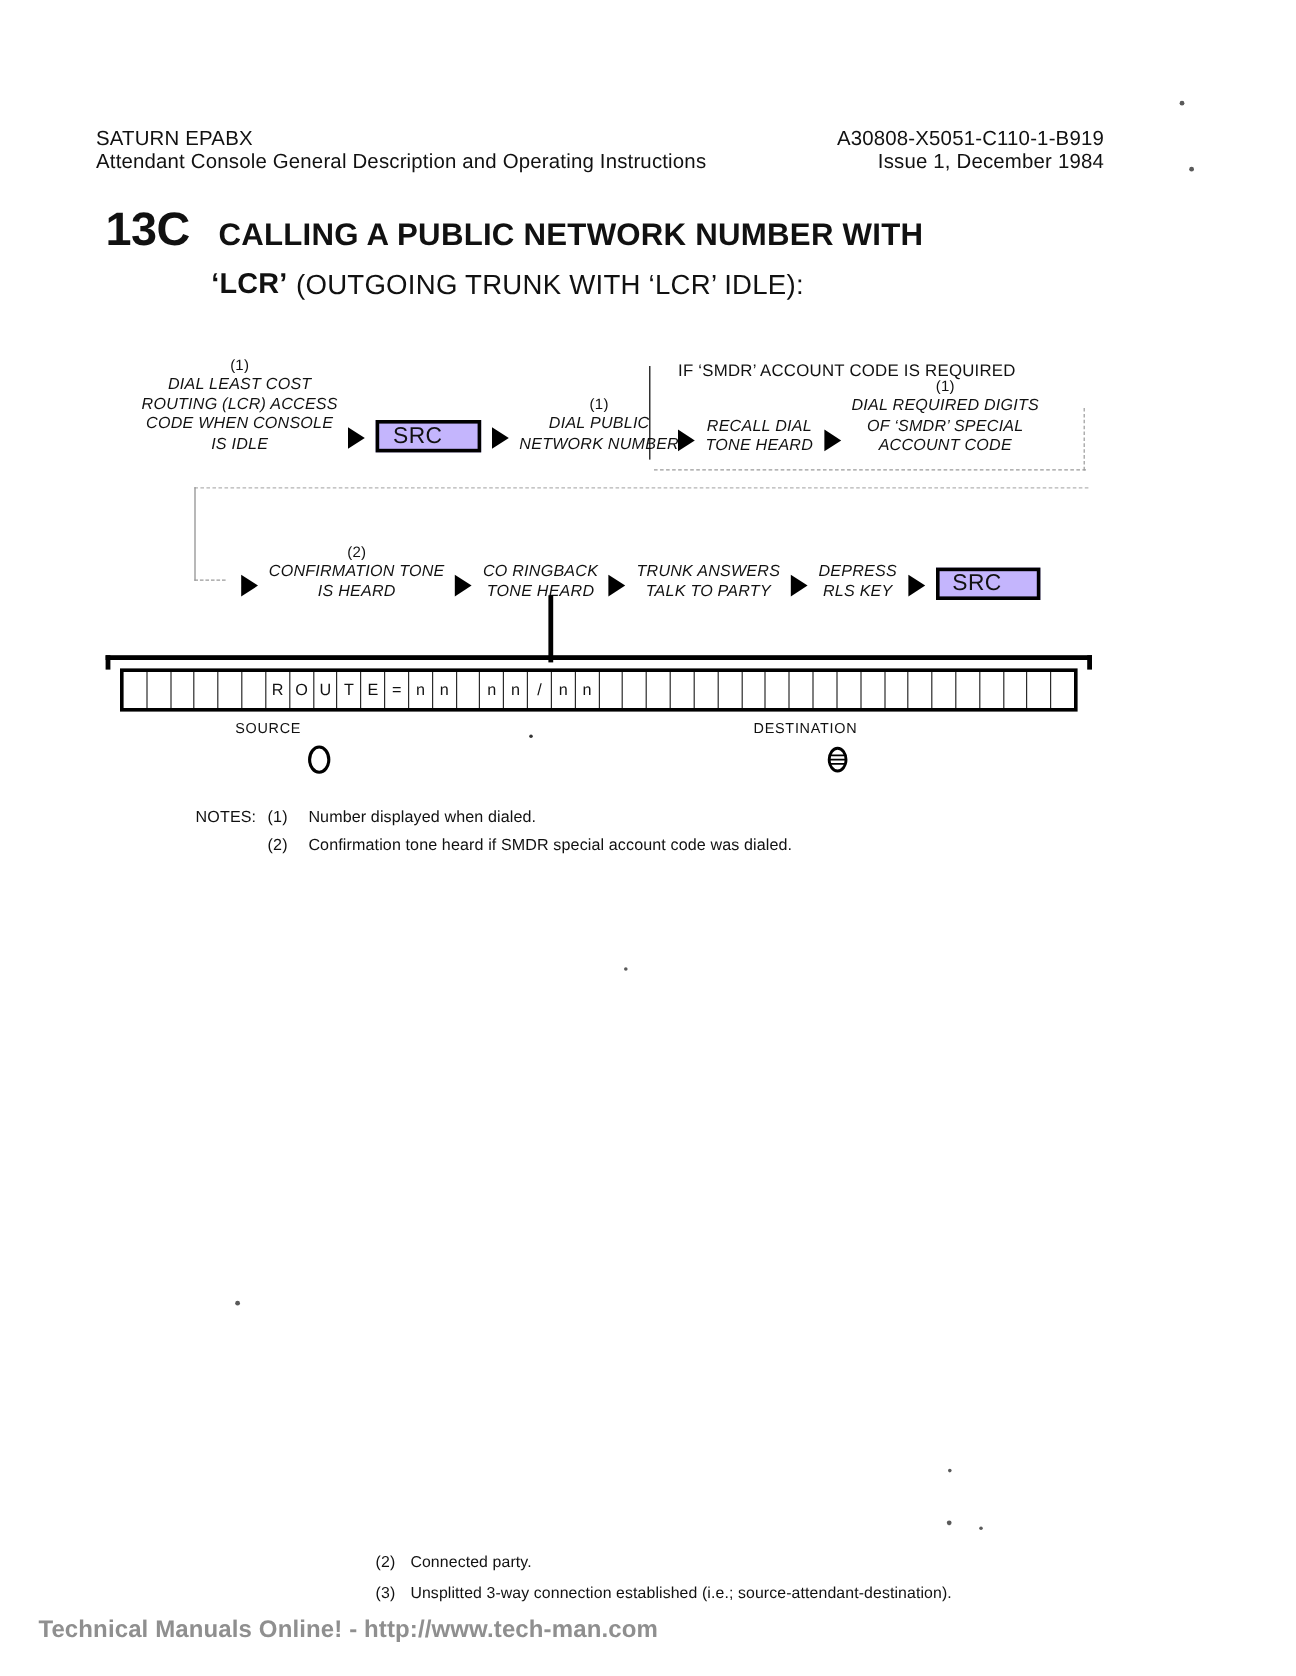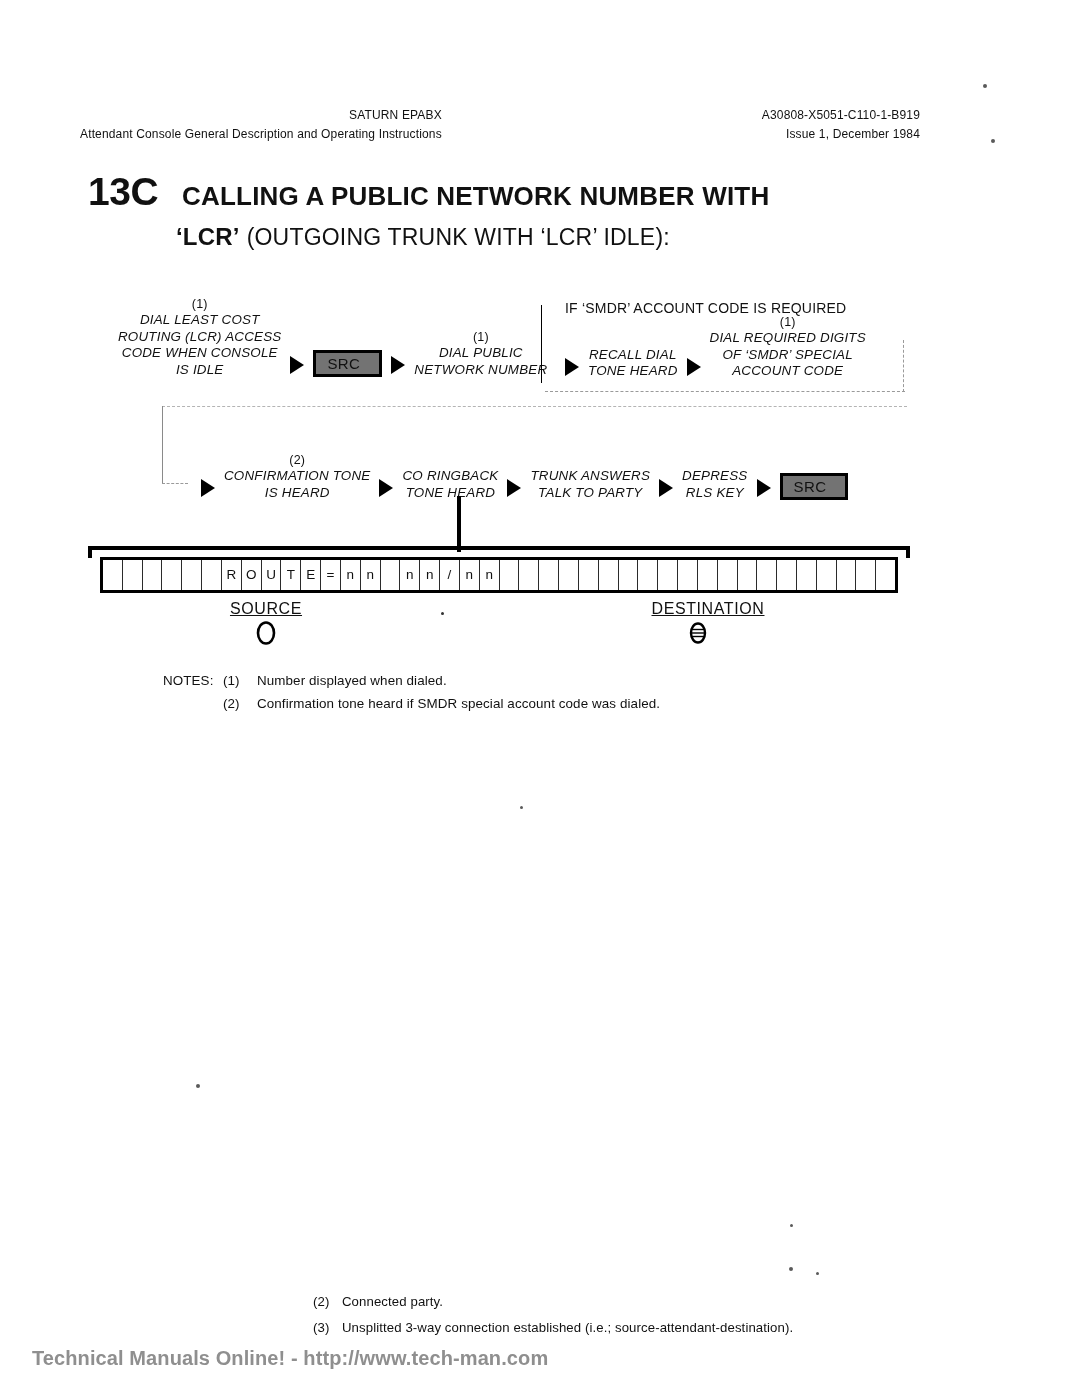--- a/index.html
+++ b/index.html
@@ -23,25 +23,24 @@
     left: 80px;
     top: 106px;
     width: 840px;
     display: flex;
     justify-content: space-between;
     align-items: flex-start;
   }
   .hdr-left { text-align: left; }
   .hdr-right { text-align: right; }
   .hdr-line {
-    font-size: 12px;
+    font-size: 17px;
     line-height: 19px;
     letter-spacing: 0.15px;
     white-space: nowrap;
-    text-align: right;
   }
 
   
   .title-block {
     position: absolute;
     left: 88px;
     top: 170px;
     width: 860px;
   }
   .title-row1 {
@@ -112,26 +111,26 @@
     height: 0;
     border-left: 14px solid #000;
     border-top: 9px solid transparent;
     border-bottom: 9px solid transparent;
     margin: 0 9px 4px 9px;
     flex: 0 0 auto;
   }
 
   .src-box {
     border: 3px solid #000;
-    padding: 3px 19px 3px 11px;
-    font-size: 15px;
+    padding: 3px 29px 3px 11px;
+    font-size: 19px;
     letter-spacing: 0.4px;
     line-height: 15px;
     margin-bottom: 1px;
-    background: #737373;
+    background: #c4b5fd;
     flex: 0 0 auto;
   }
 
   
   #row1 { left: 118px; top: 296px; }
 
   
   .smdr-divider {
     position: absolute;
     left: 541px;
@@ -250,25 +249,23 @@
     text-align: center;
     letter-spacing: 0;
     box-sizing: border-box;
     overflow: hidden;
   }
   .cell:last-child { border-right: none; }
 
   
   .sd-label {
     position: absolute;
-    font-size: 16px;
+    font-size: 12px;
     letter-spacing: 0.6px;
-    text-align: center;
     white-space: nowrap;
-    text-decoration: underline;
   }
   #src-label { left: 196px; top: 600px; width: 140px; }
   #dst-label { left: 628px; top: 600px; width: 160px; }
 
   .lamp {
     position: absolute;
     width: 22px;
     height: 26px;
   }
   .lamp svg { display: block; }

